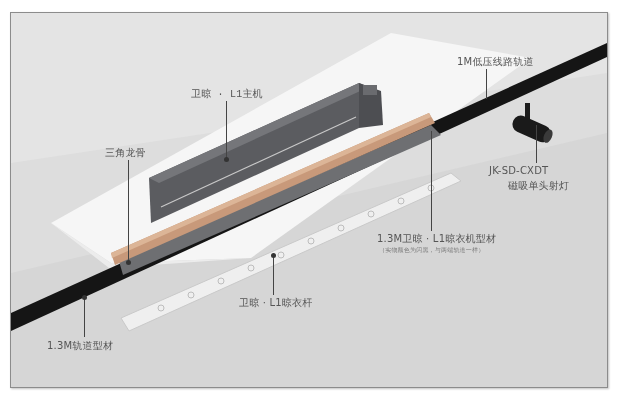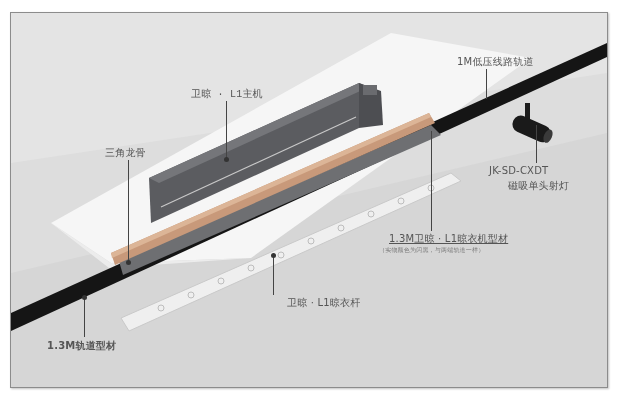--- a/index.html
+++ b/index.html
@@ -69,24 +69,24 @@
   <div class="leader" style="left:475px; top:56px; height:30px;"></div>
 
   <div class="label" style="left:478px; top:152px;">JK-SD-CXDT</div>
   <div class="label" style="left:497px; top:166px;font-family:Liberation Mono, monospace;">磁吸单头射灯</div>
   <div class="leader" style="left:525px; top:112px; height:38px;"></div>
 
   <div class="label" style="left:94px; top:133px;">三角龙骨</div>
   <div class="leader" style="left:117px; top:147px; height:102px;"></div>
   <div class="dot" style="left:115px; top:247px;"></div>
 
-  <div class="label" style="left:378px; top:219px;text-decoration:underline;">1.3M卫晾 · L1晾衣机型材</div>
+  <div class="label" style="left:366px; top:219px;">1.3M卫晾 · L1晾衣机型材</div>
   <div class="label small" style="left:368px; top:233px;">（实物颜色为闪黑，与两端轨道一样）</div>
   <div class="leader" style="left:420px; top:118px; height:100px;"></div>
 
-  <div class="label" style="left:228px; top:283px;margin-left:48px;">卫晾 · L1晾衣杆</div>
+  <div class="label" style="left:228px; top:283px;">卫晾 · L1晾衣杆</div>
   <div class="leader" style="left:262px; top:242px; height:40px;"></div>
   <div class="dot" style="left:260px; top:240px;"></div>
 
-  <div class="label" style="left:36px; top:326px;font-weight:bold;">1.3M轨道型材</div>
+  <div class="label" style="left:36px; top:326px;">1.3M轨道型材</div>
   <div class="leader" style="left:73px; top:284px; height:40px;"></div>
   <div class="dot" style="left:71px; top:282px;"></div>
 </div>
 
 </body></html>

